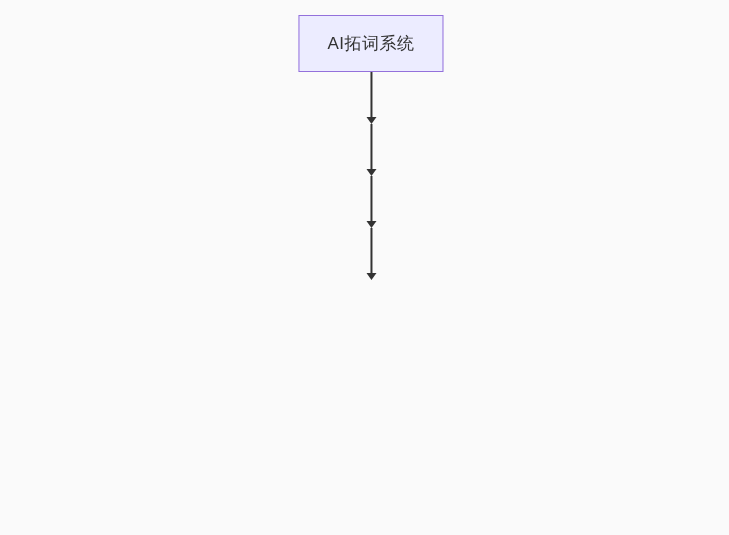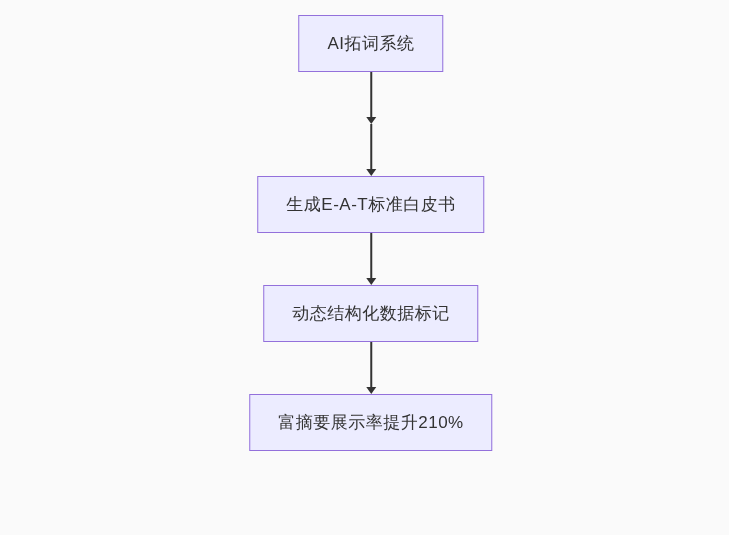--- a/index.html
+++ b/index.html
@@ -74,36 +74,27 @@
       <div class="arrow-line"></div>
       <div class="arrow-head"></div>
     </div>
 
 
     <div class="arrow">
       <div class="arrow-line"></div>
       <div class="arrow-head"></div>
     </div>
 
-    <div class="node">
-      <span class="node-label">生成E-A-T标准白皮书</span>
-    </div>
 
     <div class="arrow">
       <div class="arrow-line"></div>
       <div class="arrow-head"></div>
     </div>
 
-    <div class="node">
-      <span class="node-label">动态结构化数据标记</span>
-    </div>
 
     <div class="arrow">
       <div class="arrow-line"></div>
       <div class="arrow-head"></div>
     </div>
 
-    <div class="node">
-      <span class="node-label">富摘要展示率提升210%</span>
-    </div>
 
   </div>
 </div>
 
 </body></html>

